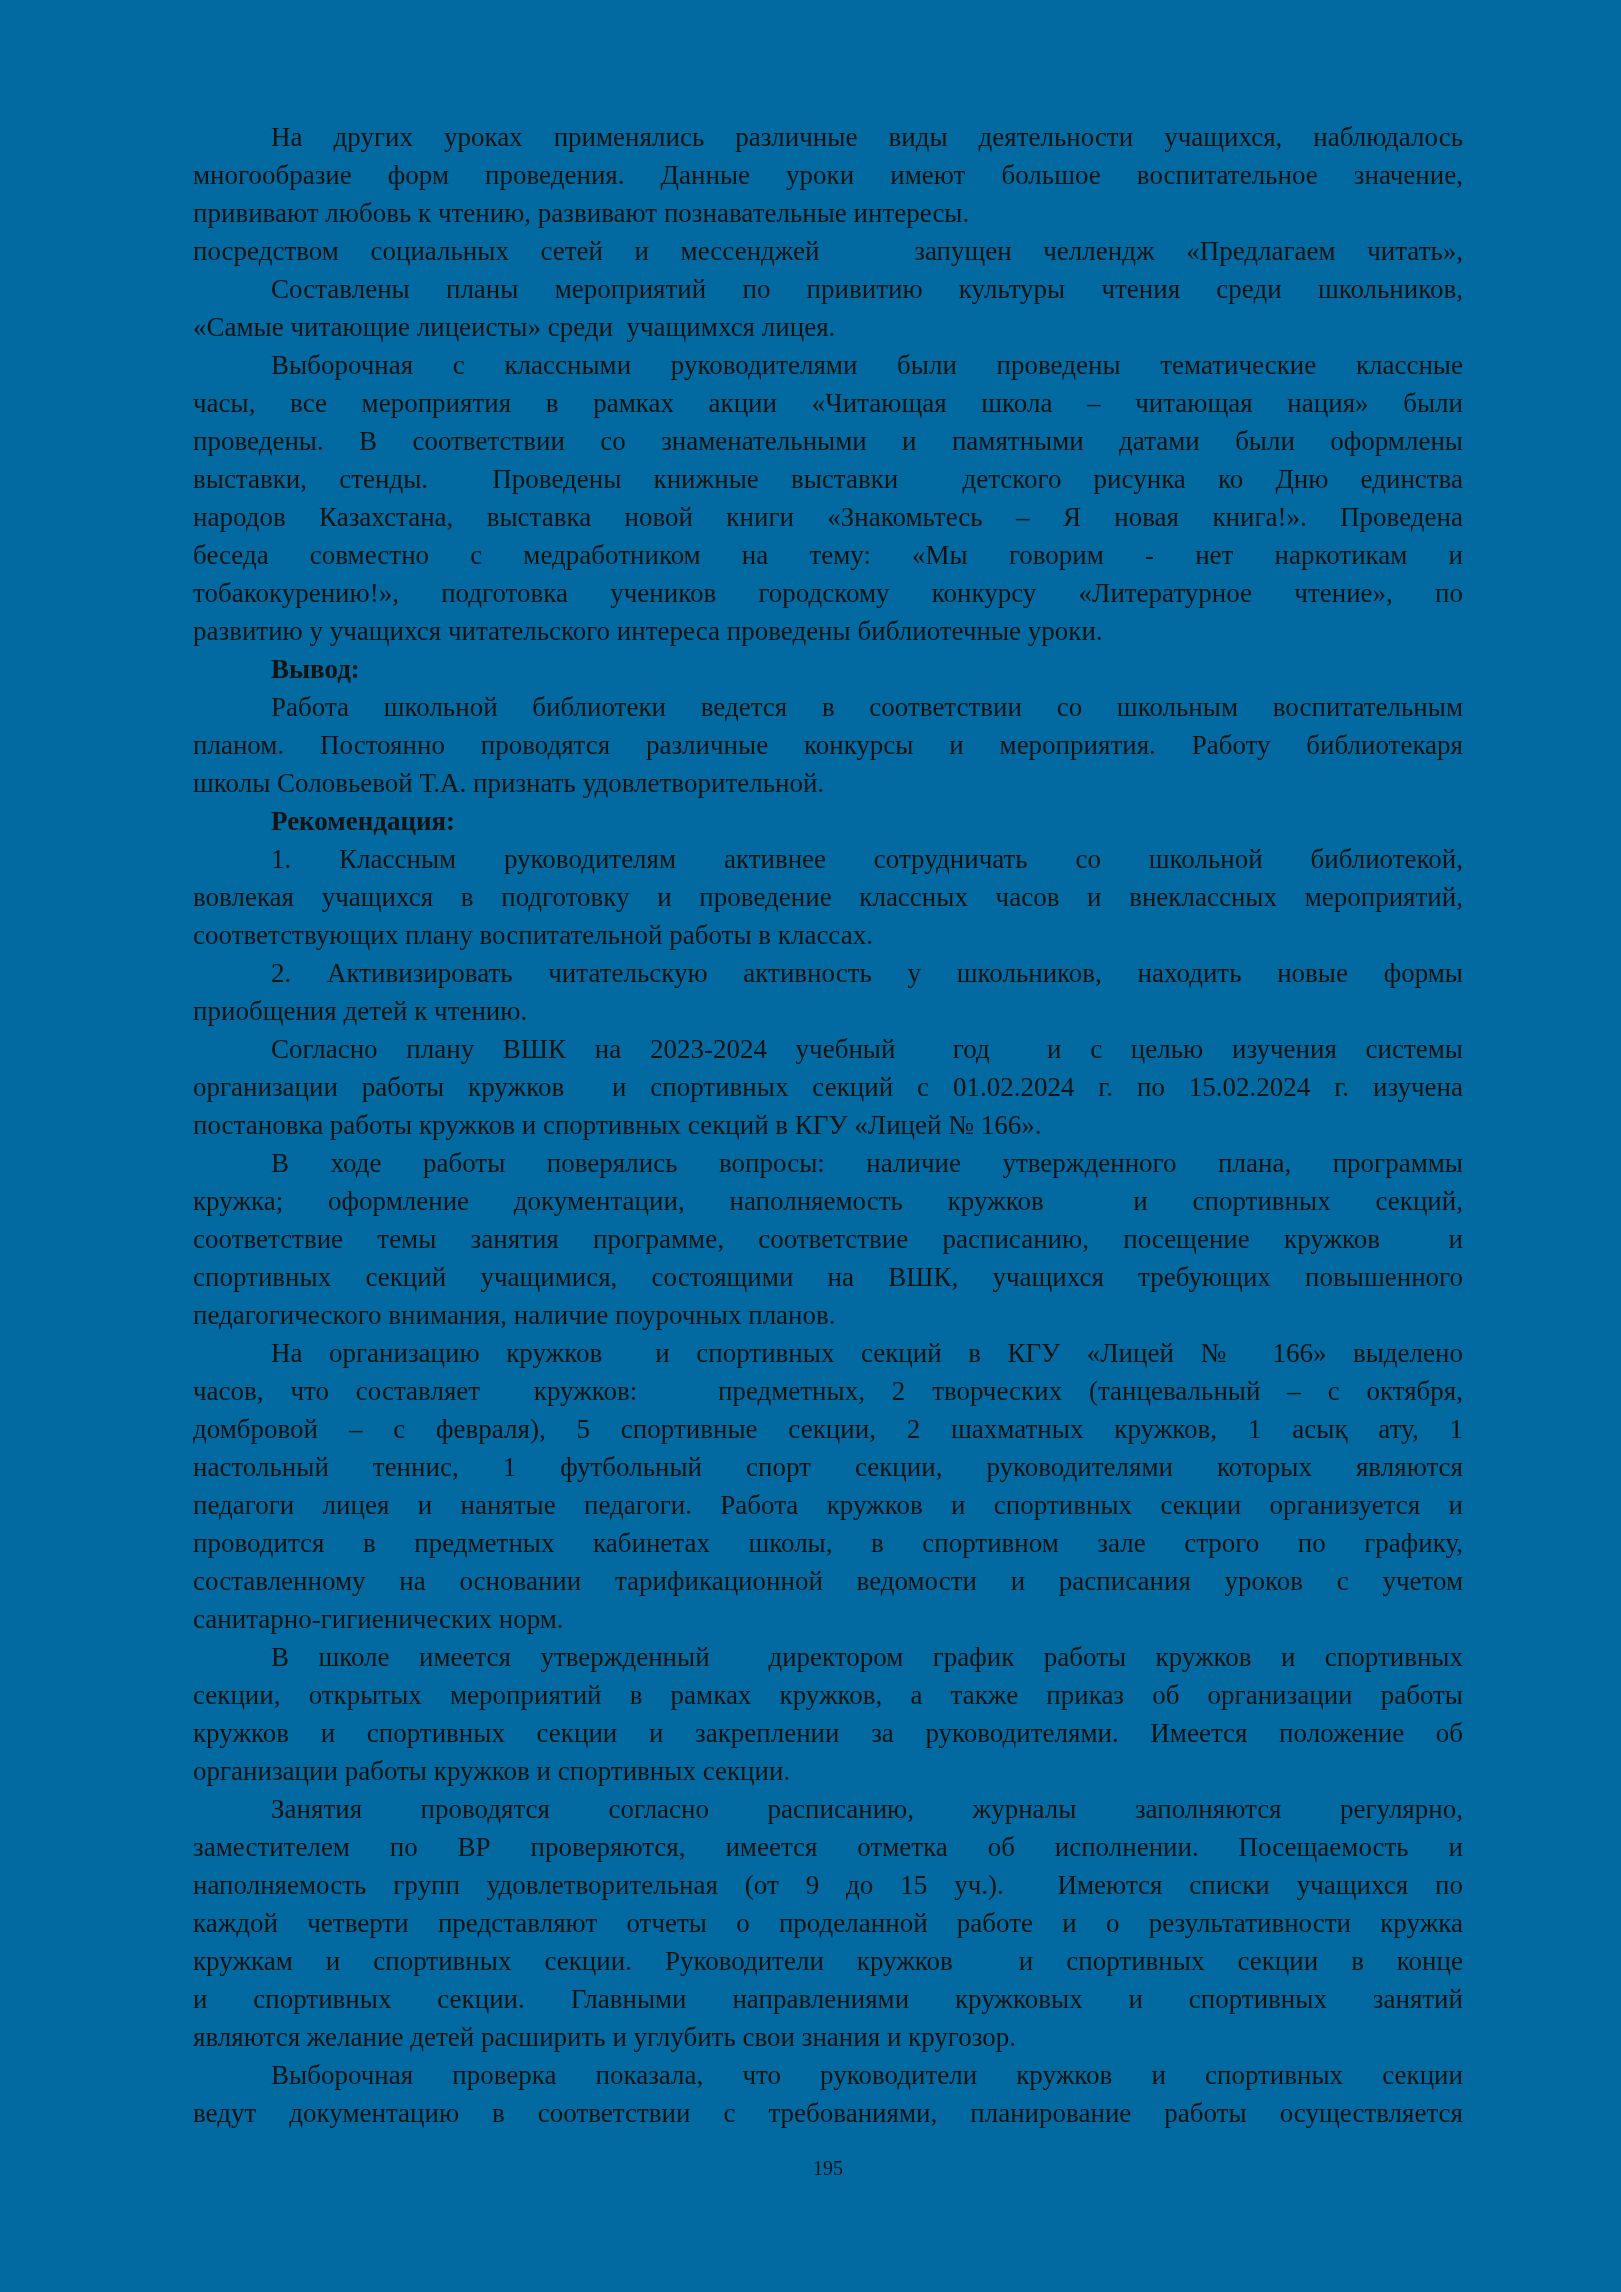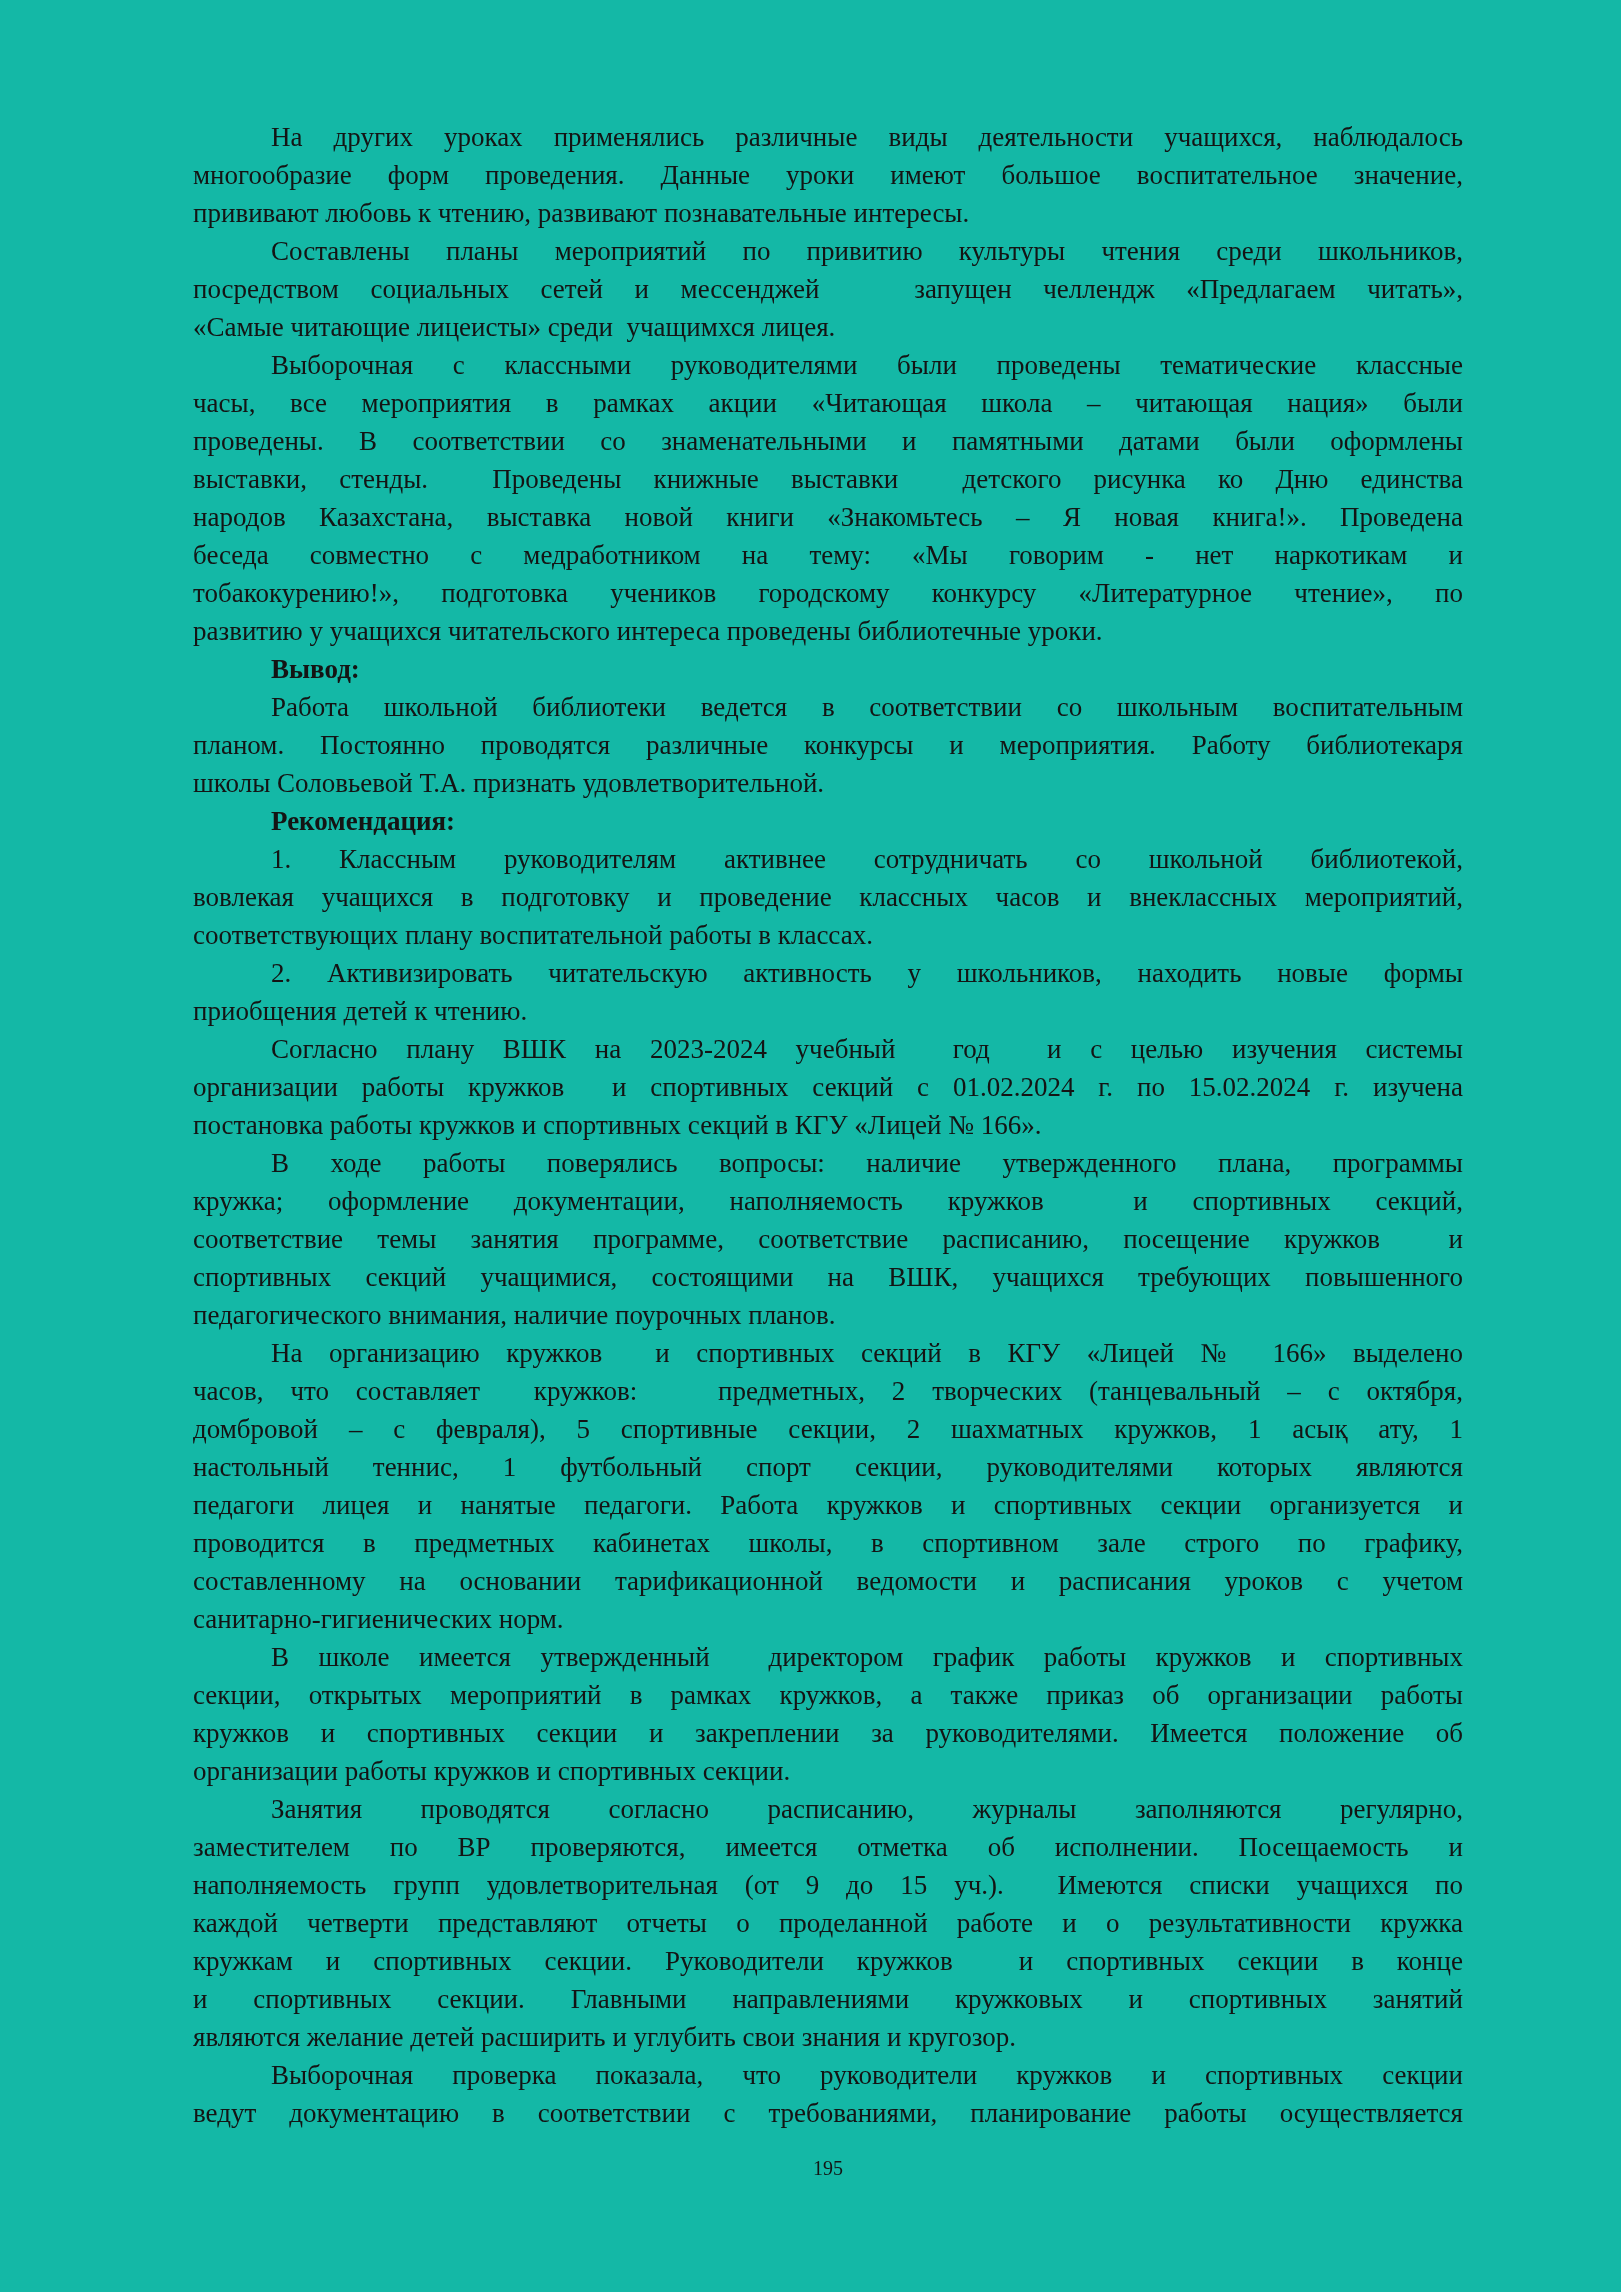--- a/index.html
+++ b/index.html
@@ -13,21 +13,21 @@
     position: relative;
     font-family: "Liberation Serif", "DejaVu Serif", serif;
     color: #141414;
     -webkit-font-smoothing: antialiased;
   }
   .page {
     position: absolute;
     left: 0; top: 0;
     width: 1621px;
     height: 2293px;
-    background: #14b8a6;
+    background: #0369a1;
     overflow: hidden;
   }
   .content {
     position: absolute;
     left: 193px;
     top: 118px;
     width: 1270px;
     font-size: 27px;
     line-height: 38px;
   }
@@ -59,22 +59,22 @@
 <body>
 
 <div class="page">
   <div class="content">
       <div>
         <div class="line indent">На других уроках применялись различные виды деятельности учащихся, наблюдалось</div>
         <div class="line">многообразие форм проведения. Данные уроки имеют большое воспитательное значение,</div>
         <div class="line noj">прививают любовь к чтению, развивают познавательные интересы.</div>
       </div>
       <div>
+        <div class="line">посредством социальных сетей и мессенджей&nbsp;&nbsp; запущен челлендж «Предлагаем читать»,</div>
         <div class="line indent">Составлены планы мероприятий по привитию культуры чтения среди школьников,</div>
-        <div class="line">посредством социальных сетей и мессенджей&nbsp;&nbsp; запущен челлендж «Предлагаем читать»,</div>
         <div class="line noj">«Самые читающие лицеисты» среди&nbsp; учащимхся лицея.</div>
       </div>
       <div>
         <div class="line indent">Выборочная с классными руководителями были проведены тематические классные</div>
         <div class="line">часы, все мероприятия в рамках акции «Читающая школа – читающая нация» были</div>
         <div class="line">проведены. В соответствии со знаменательными и памятными датами были оформлены</div>
         <div class="line">выставки, стенды.&nbsp; Проведены книжные выставки&nbsp; детского рисунка ко Дню единства</div>
         <div class="line">народов Казахстана, выставка новой книги «Знакомьтесь – Я новая книга!». Проведена</div>
         <div class="line">беседа совместно с медработником на тему: «Мы говорим - нет наркотикам и</div>
         <div class="line">тобакокурению!», подготовка учеников городскому конкурсу «Литературное чтение», по</div>

